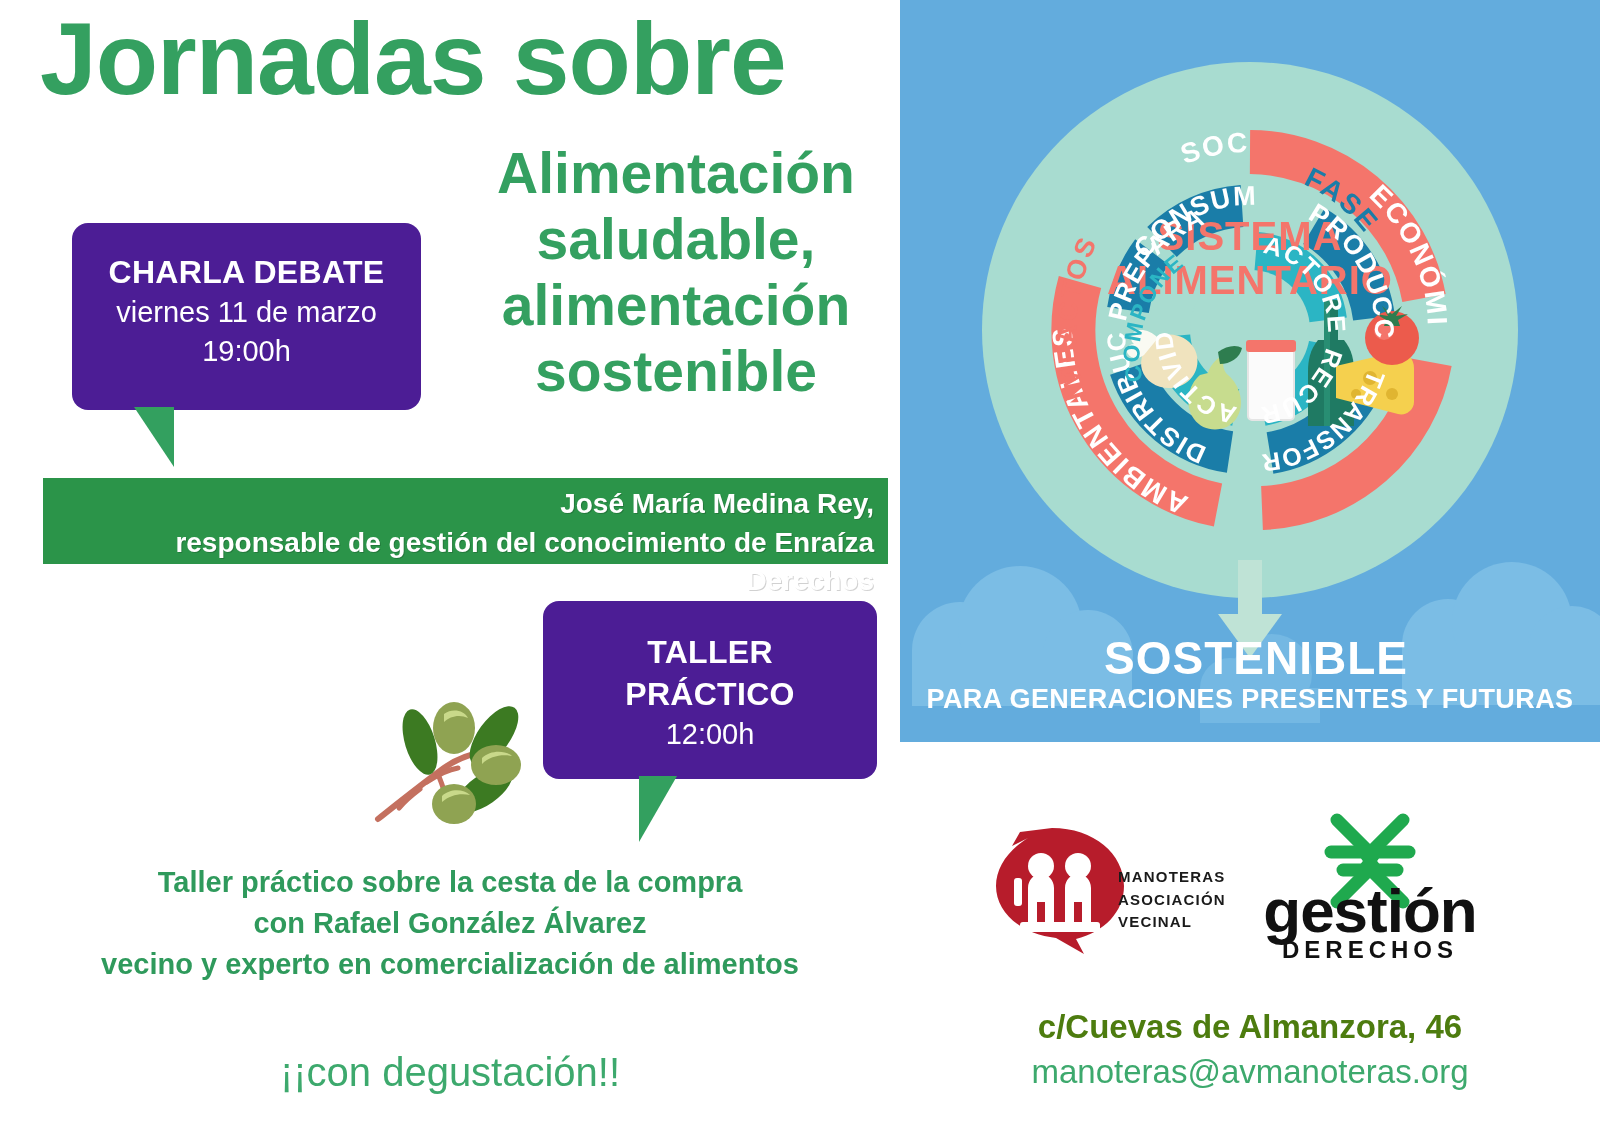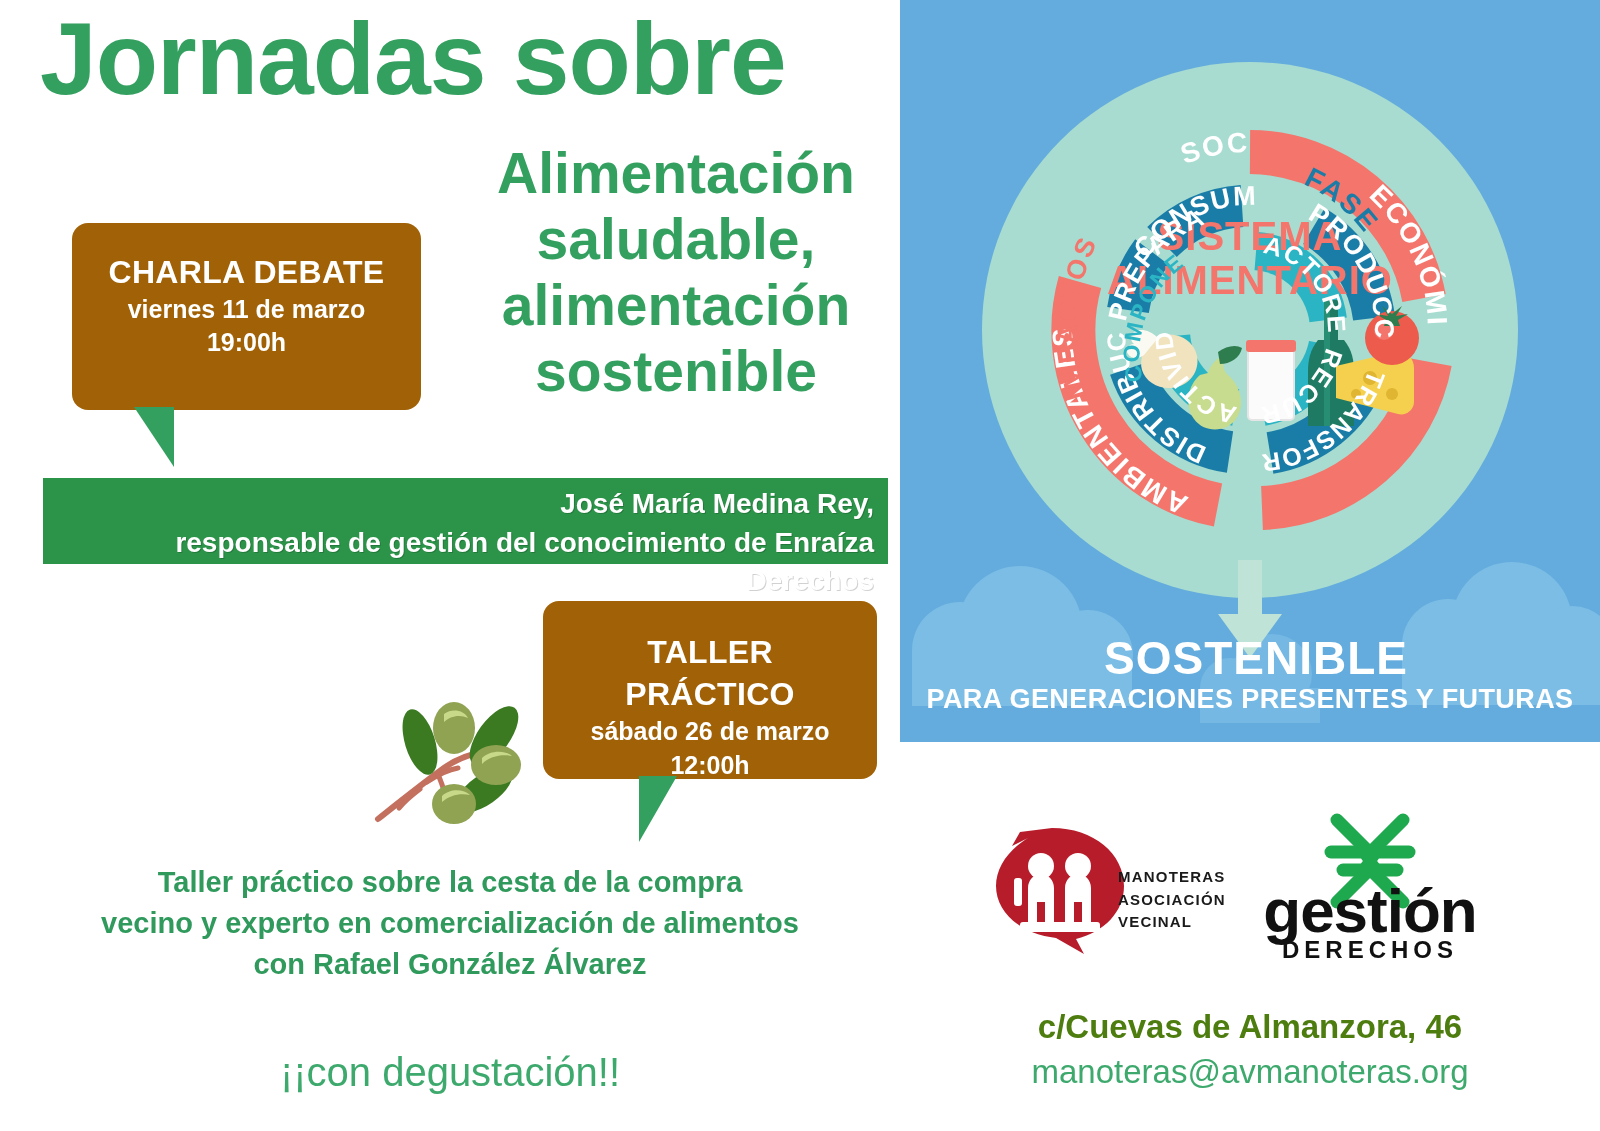--- a/index.html
+++ b/index.html
@@ -19,25 +19,25 @@
     letter-spacing:-1px;line-height:1.05;white-space:nowrap;
   }
   .title-sub{
     position:absolute;left:466px;top:140px;width:420px;
     font-size:57px;font-weight:bold;color:#34A060;
     line-height:1.16;text-align:center;
   }
 
   
   .bubble{
-    position:absolute;background:#a16207;border-radius:16px;
+    position:absolute;background:#4c1d95;border-radius:16px;
     color:#fff;text-align:center;box-sizing:border-box;
   }
   .bubble .b-title{font-size:32px;font-weight:bold;line-height:1.32;letter-spacing:.3px;}
-  .bubble .b-line{font-size:25px;font-weight:bold;line-height:1.33;}
+  .bubble .b-line{font-size:29px;font-weight:normal;line-height:1.33;}
   .bubble-tail{
     position:absolute;width:0;height:0;border-style:solid;
   }
 
   #bubble-charla{left:72px;top:223px;width:349px;height:187px;padding:28px 18px 0 18px;}
   #tail-charla{
     left:134px;top:407px;
     border-width:60px 0 0 40px;
     border-color:#33A05F transparent transparent transparent;
   }
@@ -155,29 +155,28 @@
       <path d="M72 50 C80 44 92 46 96 54 C88 50 78 52 72 58 Z" fill="#C9D98A"></path>
       <ellipse cx="124" cy="101" rx="25" ry="20" fill="#8FA352"></ellipse>
       <path d="M110 94 C118 86 133 86 140 92 C130 90 118 92 110 100 Z" fill="#C9D98A"></path>
       <ellipse cx="82" cy="140" rx="22" ry="20" fill="#8FA352"></ellipse>
       <path d="M70 132 C78 124 92 125 98 131 C88 129 78 131 70 138 Z" fill="#C9D98A"></path>
     </g>
   </svg>
 
   <div class="bubble" id="bubble-taller">
     <div class="b-title">TALLER PRÁCTICO</div>
-    <div class="b-line">sábado 26 de marzo</div>
     <div class="b-line">12:00h</div>
   </div>
   <div class="bubble-tail" id="tail-taller"></div>
 
   <div class="workshop-desc">
     <div>Taller práctico sobre la cesta de la compra</div>
+    <div>con Rafael González Álvarez</div>
     <div>vecino y experto en comercialización de alimentos</div>
-    <div>con Rafael González Álvarez</div>
   </div>
   <div class="degustacion">¡¡con degustación!!</div>
 
   <div class="panel">
     <svg width="700" height="742" viewBox="0 0 700 742">
       <defs>
 
         <path id="p-sociales" d="M 172 330 A 178 178 0 0 1 350 152" fill="none"></path>
         <path id="p-economicos" d="M 350 152 A 178 178 0 0 1 528 330" fill="none"></path>
         <path id="p-ambientales" d="M 350 508 A 178 178 0 0 1 172 330" fill="none"></path>

